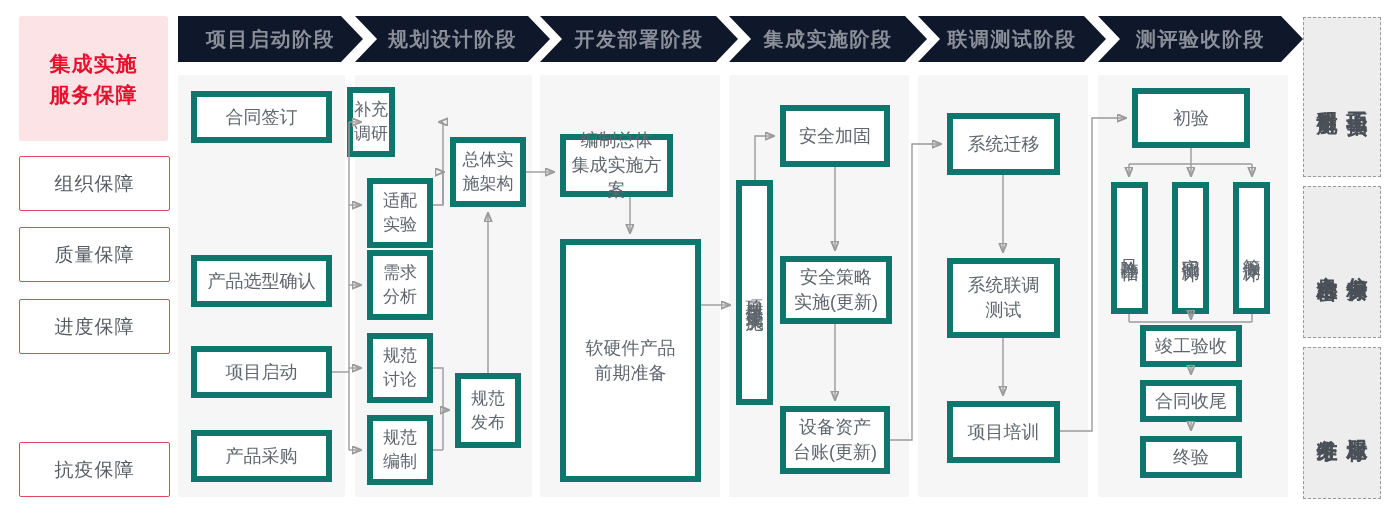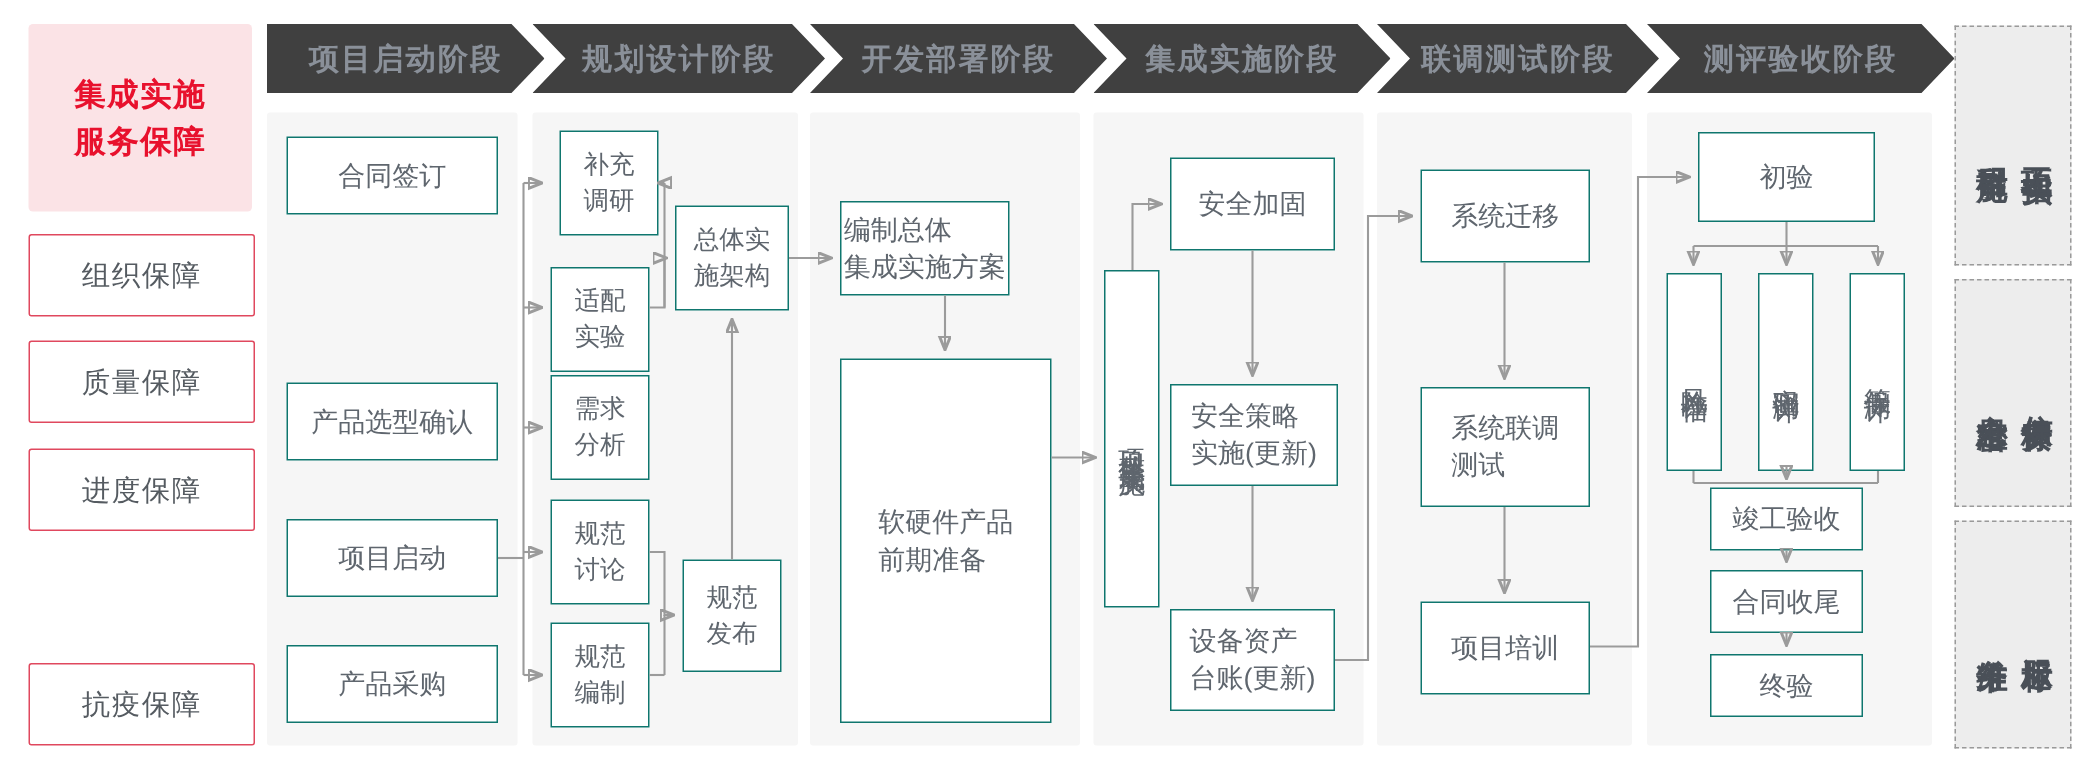--- a/index.html
+++ b/index.html
@@ -27,34 +27,34 @@
   }
 
   
   .panel{
     position:absolute;top:75px;height:422px;
     background:#f6f6f6;border-radius:2px;
   }
   
   .phase-head{
     position:absolute;top:16px;height:46px;
-    background:#404040;
+    background:#0f172a;
     display:flex;align-items:center;justify-content:center;
     color:#8a9099;font-weight:bold;font-size:20px;letter-spacing:1.5px;
     clip-path:polygon(0 0, calc(100% - 22px) 0, 100% 50%, calc(100% - 22px) 100%, 0 100%);
   }
   .phase-head.notch{
     clip-path:polygon(0 0, calc(100% - 22px) 0, 100% 50%, calc(100% - 22px) 100%, 0 100%, 22px 50%);
   }
 
   
   .node{
-    position:absolute;background:#ffffff;border:1px solid #0f766e;
-    display:flex;align-items:center;justify-content:center;
-    color:#5f666e;font-size:18px;line-height:25px;text-align:left;
+    position:absolute;background:#ffffff;border:6px solid #0f766e;
+    display:flex;align-items:center;justify-content:center;
+    color:#5f666e;font-size:18px;line-height:25px;text-align:center;
     box-sizing:border-box;
   }
   .node.sm{font-size:17px;line-height:24px;}
   .node.vert{
     writing-mode:vertical-rl;text-orientation:upright;
     letter-spacing:2px;line-height:30px;
   }
 
   
   .std{
@@ -101,21 +101,21 @@
   <div class="phase-head notch" style="left:540px;width:198px">开发部署阶段</div>
   <div class="phase-head notch" style="left:729px;width:198px">集成实施阶段</div>
   <div class="phase-head notch" style="left:918px;width:188px">联调测试阶段</div>
   <div class="phase-head notch" style="left:1098px;width:205px">测评验收阶段</div>
 
   <div class="node" style="left:191px;top:91px;width:141px;height:52px">合同签订</div>
   <div class="node" style="left:191px;top:255px;width:141px;height:52px">产品选型确认</div>
   <div class="node" style="left:191px;top:346px;width:141px;height:52px">项目启动</div>
   <div class="node" style="left:191px;top:430px;width:141px;height:52px">产品采购</div>
 
-  <div class="node sm" style="left:373px;top:87px;width:66px;height:70px">
+  <div class="node sm" style="left:347px;top:87px;width:48px;height:70px">
     <div>
         <div>补充</div>
         <div>调研</div>
       </div>
   </div>
   <div class="node sm" style="left:367px;top:178px;width:66px;height:70px">
     <div>
         <div>适配</div>
         <div>实验</div>
       </div>

